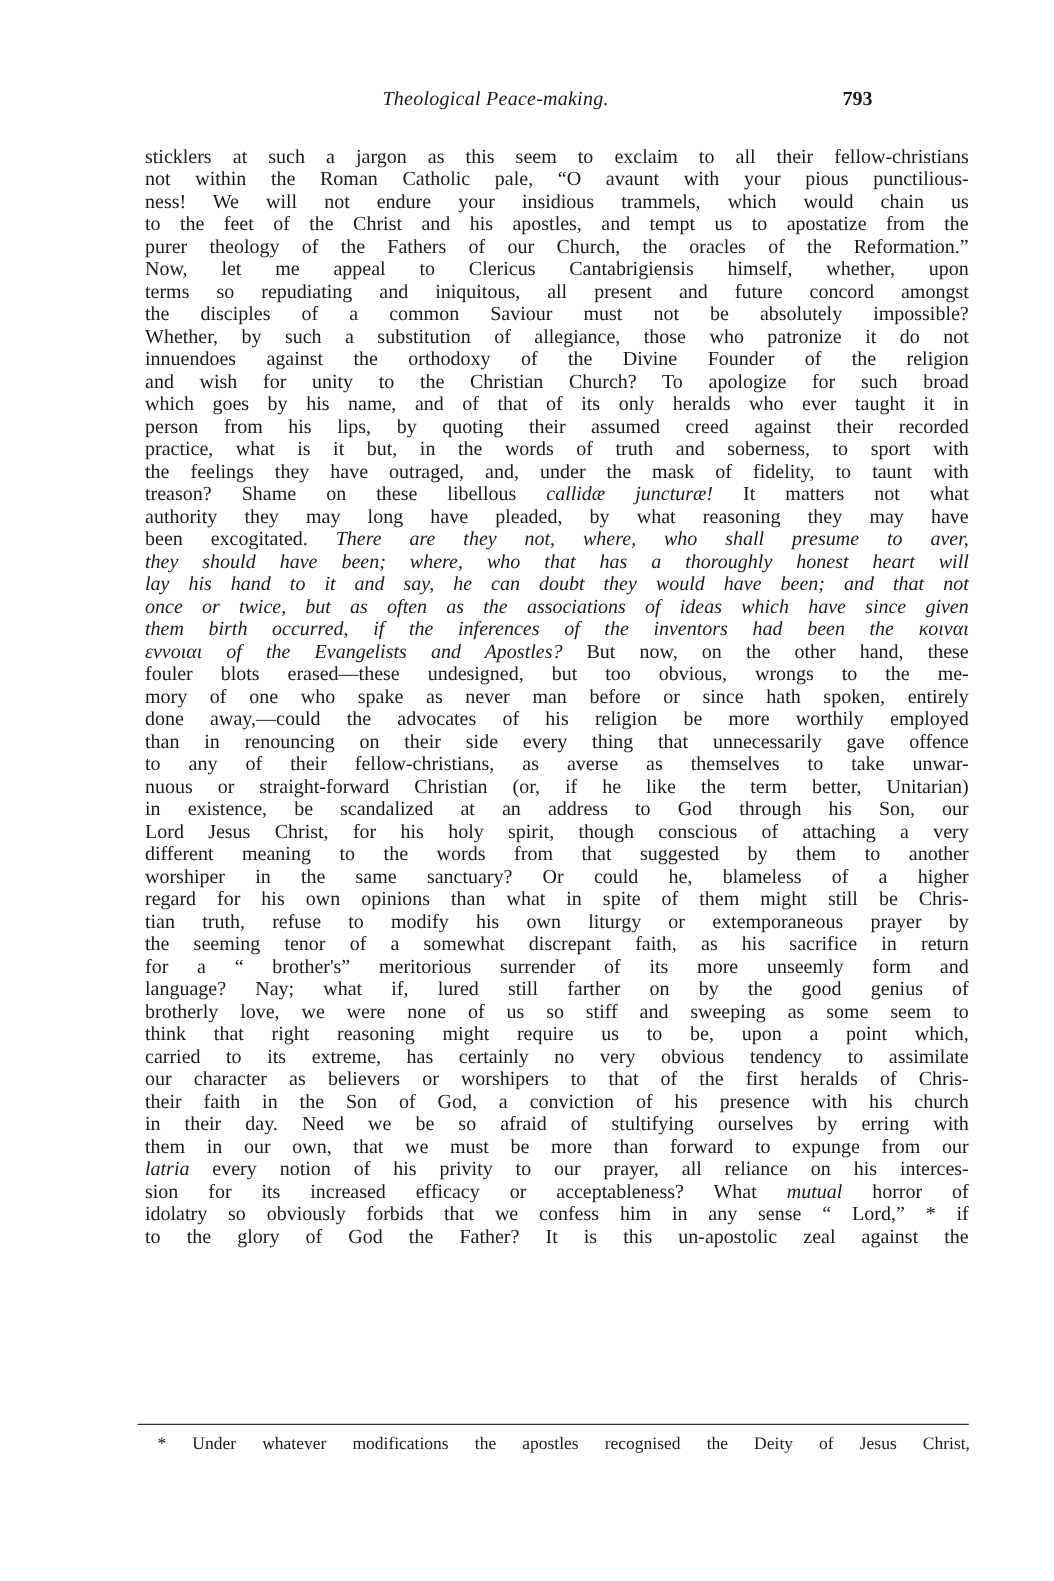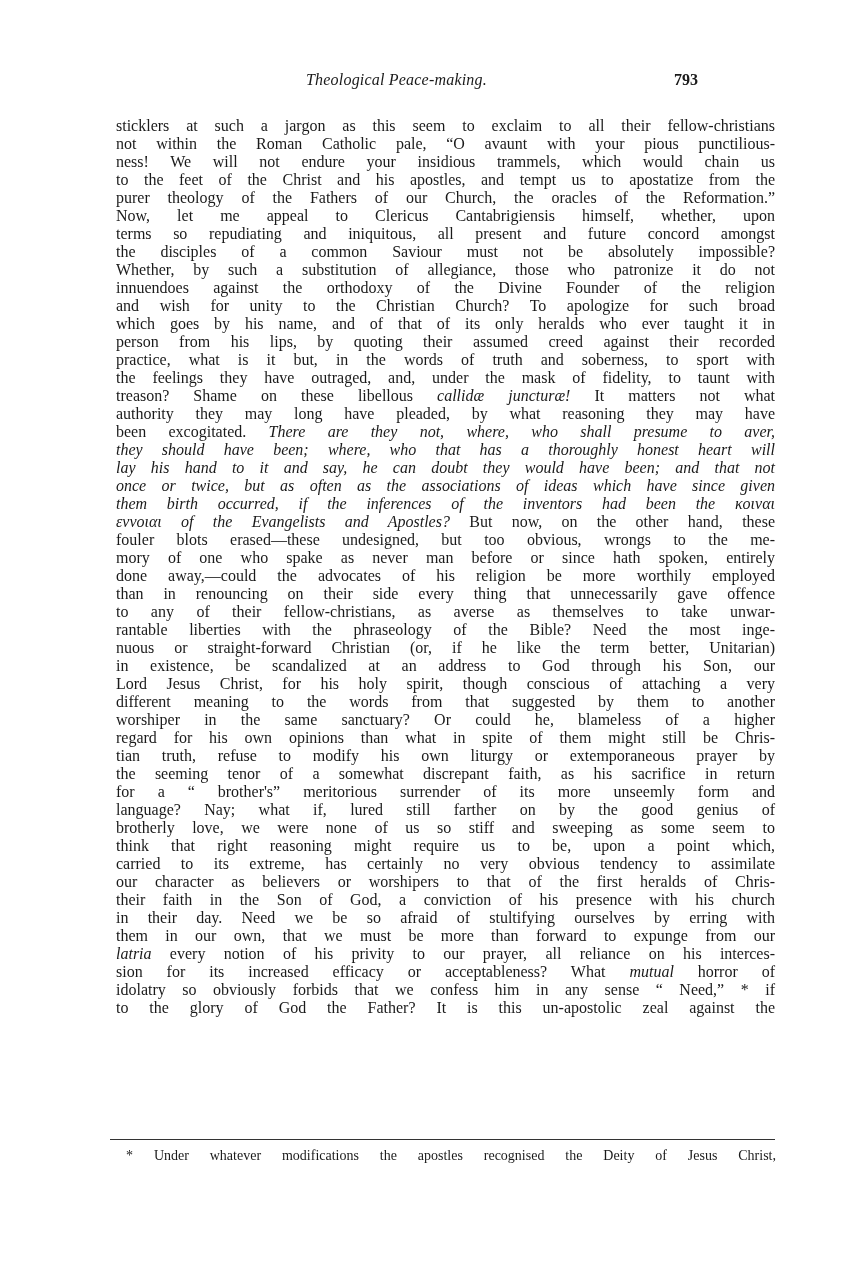--- a/index.html
+++ b/index.html
@@ -48,39 +48,38 @@
       <div class="line"><i>they should have been; where, who that has a thoroughly honest heart will</i></div>
       <div class="line"><i>lay his hand to it and say, he can doubt they would have been; and that not</i></div>
       <div class="line"><i>once or twice, but as often as the associations of ideas which have since given</i></div>
       <div class="line"><i>them birth occurred, if the inferences of the inventors had been the κοιναι</i></div>
       <div class="line"><i>εννοιαι of the Evangelists and Apostles?</i> But now, on the other hand, these</div>
       <div class="line">fouler blots erased—these undesigned, but too obvious, wrongs to the me-</div>
       <div class="line">mory of one who spake as never man before or since hath spoken, entirely</div>
       <div class="line">done away,—could the advocates of his religion be more worthily employed</div>
       <div class="line">than in renouncing on their side every thing that unnecessarily gave offence</div>
       <div class="line">to any of their fellow-christians, as averse as themselves to take unwar-</div>
-      <div class="line">rantable liberties with the phraseology of the Bible? Need the most inge-</div>
       <div class="line">nuous or straight-forward Christian (or, if he like the term better, Unitarian)</div>
       <div class="line">in existence, be scandalized at an address to God through his Son, our</div>
       <div class="line">Lord Jesus Christ, for his holy spirit, though conscious of attaching a very</div>
       <div class="line">different meaning to the words from that suggested by them to another</div>
       <div class="line">worshiper in the same sanctuary? Or could he, blameless of a higher</div>
       <div class="line">regard for his own opinions than what in spite of them might still be Chris-</div>
       <div class="line">tian truth, refuse to modify his own liturgy or extemporaneous prayer by</div>
       <div class="line">the seeming tenor of a somewhat discrepant faith, as his sacrifice in return</div>
       <div class="line">for a “ brother's” meritorious surrender of its more unseemly form and</div>
       <div class="line">language? Nay; what if, lured still farther on by the good genius of</div>
       <div class="line">brotherly love, we were none of us so stiff and sweeping as some seem to</div>
       <div class="line">think that right reasoning might require us to be, upon a point which,</div>
       <div class="line">carried to its extreme, has certainly no very obvious tendency to assimilate</div>
       <div class="line">our character as believers or worshipers to that of the first heralds of Chris-</div>
       <div class="line">their faith in the Son of God, a conviction of his presence with his church</div>
       <div class="line">in their day. Need we be so afraid of stultifying ourselves by erring with</div>
       <div class="line">them in our own, that we must be more than forward to expunge from our</div>
       <div class="line"><i>latria</i> every notion of his privity to our prayer, all reliance on his interces-</div>
       <div class="line">sion for its increased efficacy or acceptableness? What <i>mutual</i> horror of</div>
-      <div class="line">idolatry so obviously forbids that we confess him in any sense “ Need,” * if</div>
+      <div class="line">idolatry so obviously forbids that we confess him in any sense “ Lord,” * if</div>
       <div class="line">to the glory of God the Father? It is this un-apostolic zeal against the</div>
     </div>
 
   <div class="rule"></div>
   <div class="footnote">* Under whatever modifications the apostles recognised the Deity of Jesus Christ,</div>
 </div>
 
 </body></html>

